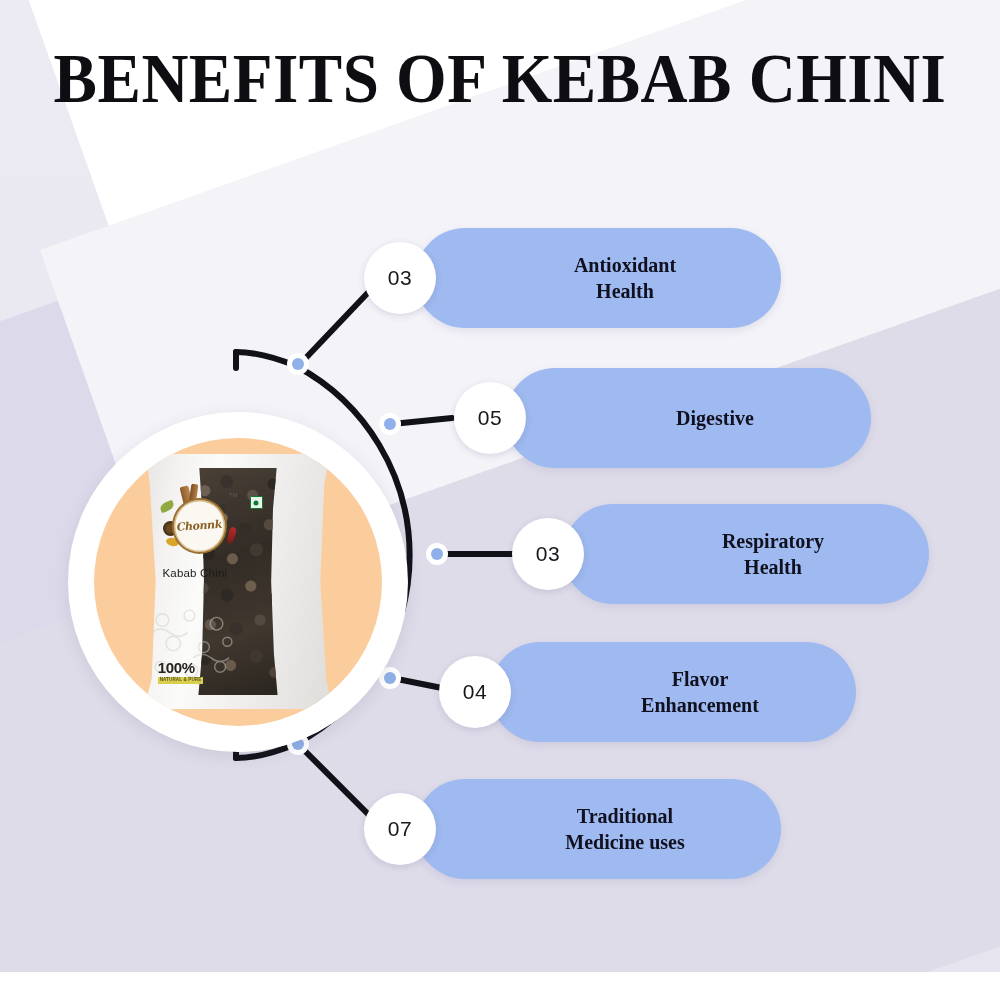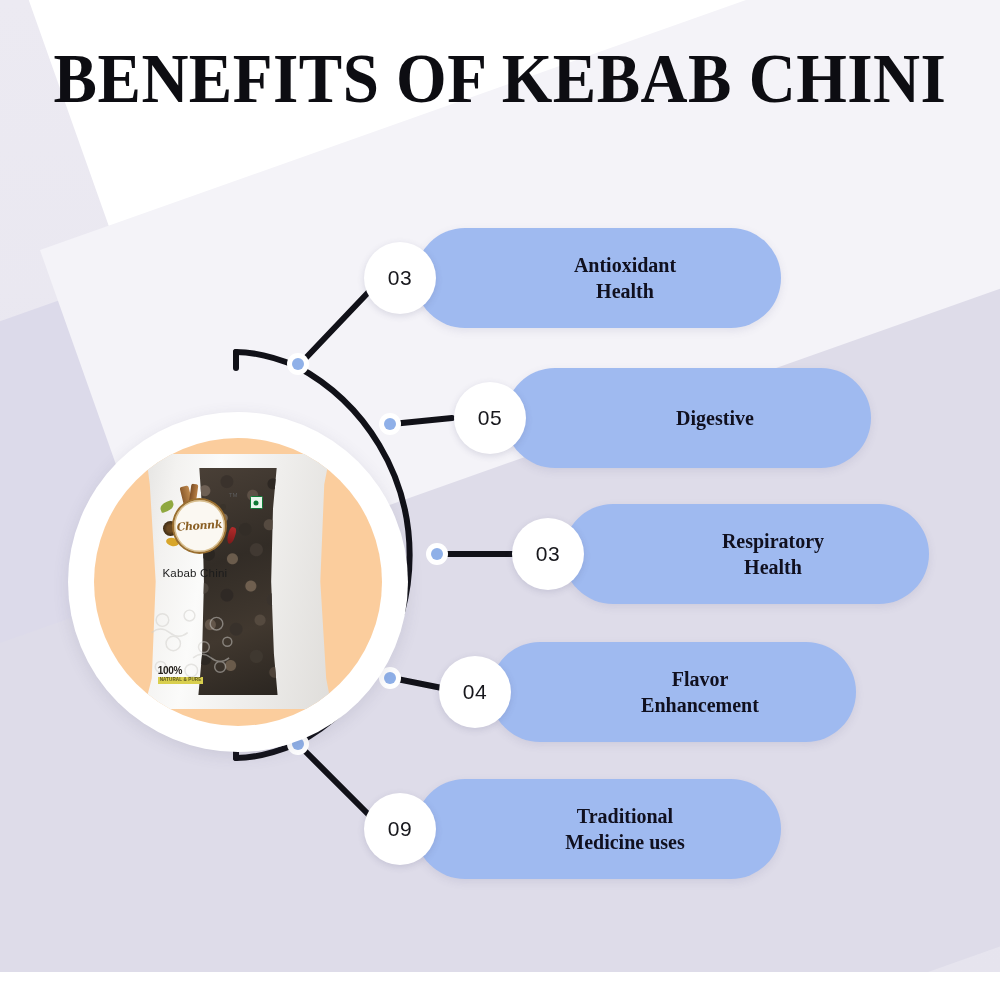--- a/index.html
+++ b/index.html
@@ -248,21 +248,21 @@
   }
   .pouch-100 {
     position: absolute;
     left: 9%;
     bottom: 10%;
     text-align: left;
   }
   .pouch-100 .num {
     font-family: "Liberation Sans", "DejaVu Sans", sans-serif;
     font-weight: bold;
-    font-size: 10px;
+    font-size: 15px;
     color: #26221e;
     letter-spacing: -0.3px;
     display: block;
     margin-top: 32px;
   }
   .pouch-100 .sub {
     display: block;
     margin-top: 1px;
     background: #d9cf4e;
     color: #5c5520;
@@ -450,16 +450,16 @@
     </div>
     <div class="badge" style="left:-51px;">04</div>
   </div>
 
   <div class="benefit" style="left:415px; top:779px; width:366px;">
     <div class="pill"></div>
     <div class="pill-label">
       <div>Traditional</div>
       <div>Medicine uses</div>
     </div>
-    <div class="badge" style="left:-51px;">09</div>
+    <div class="badge" style="left:-51px;">07</div>
   </div>
 
 </div>
 
 </body></html>

